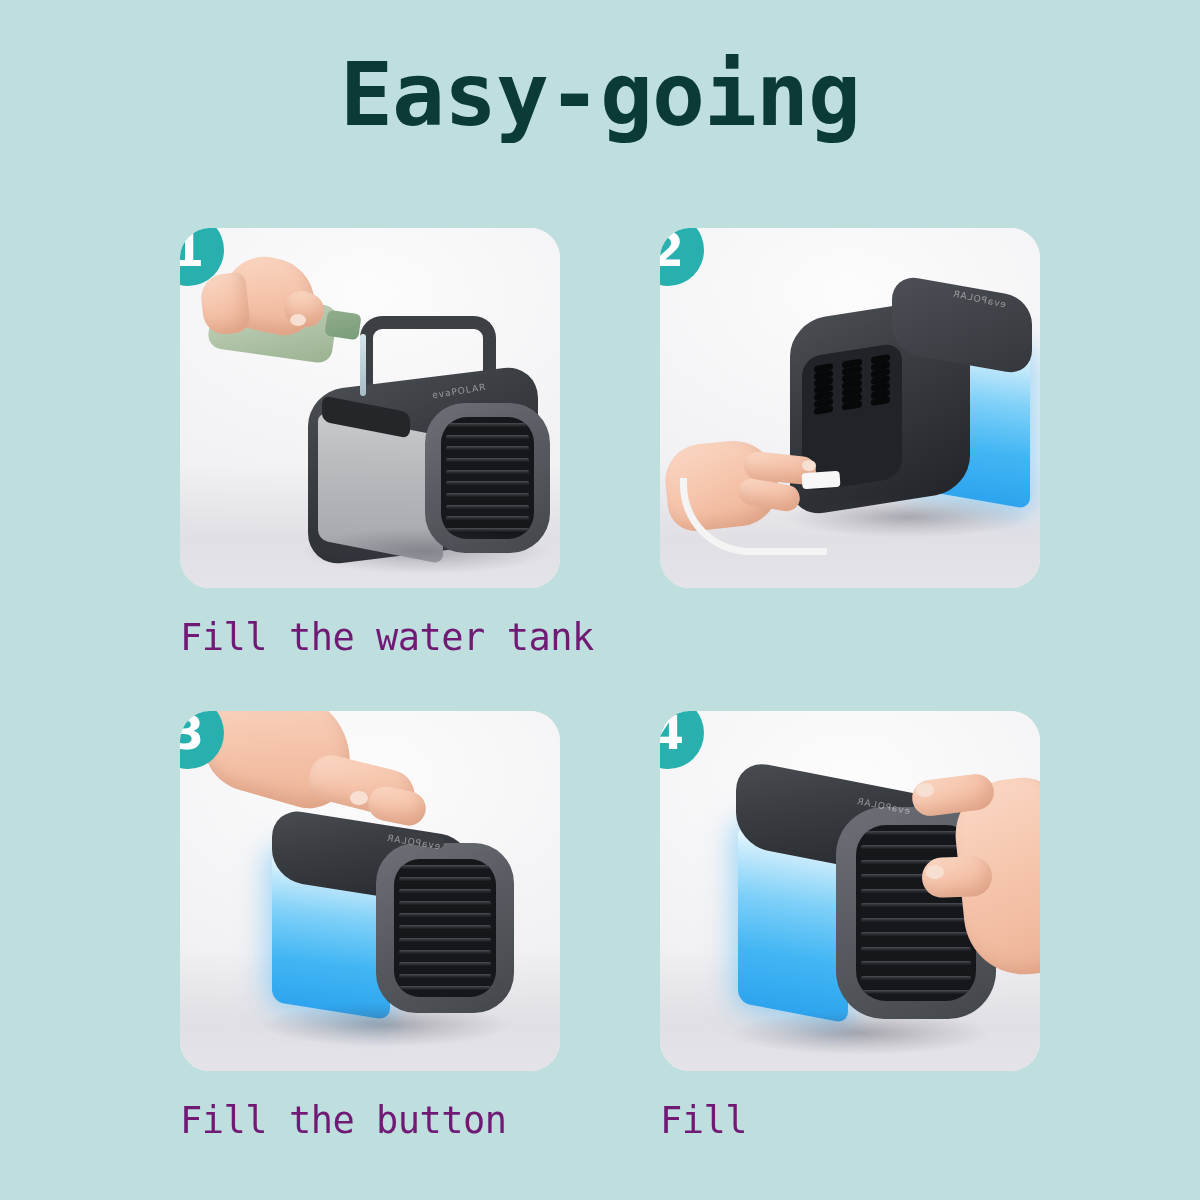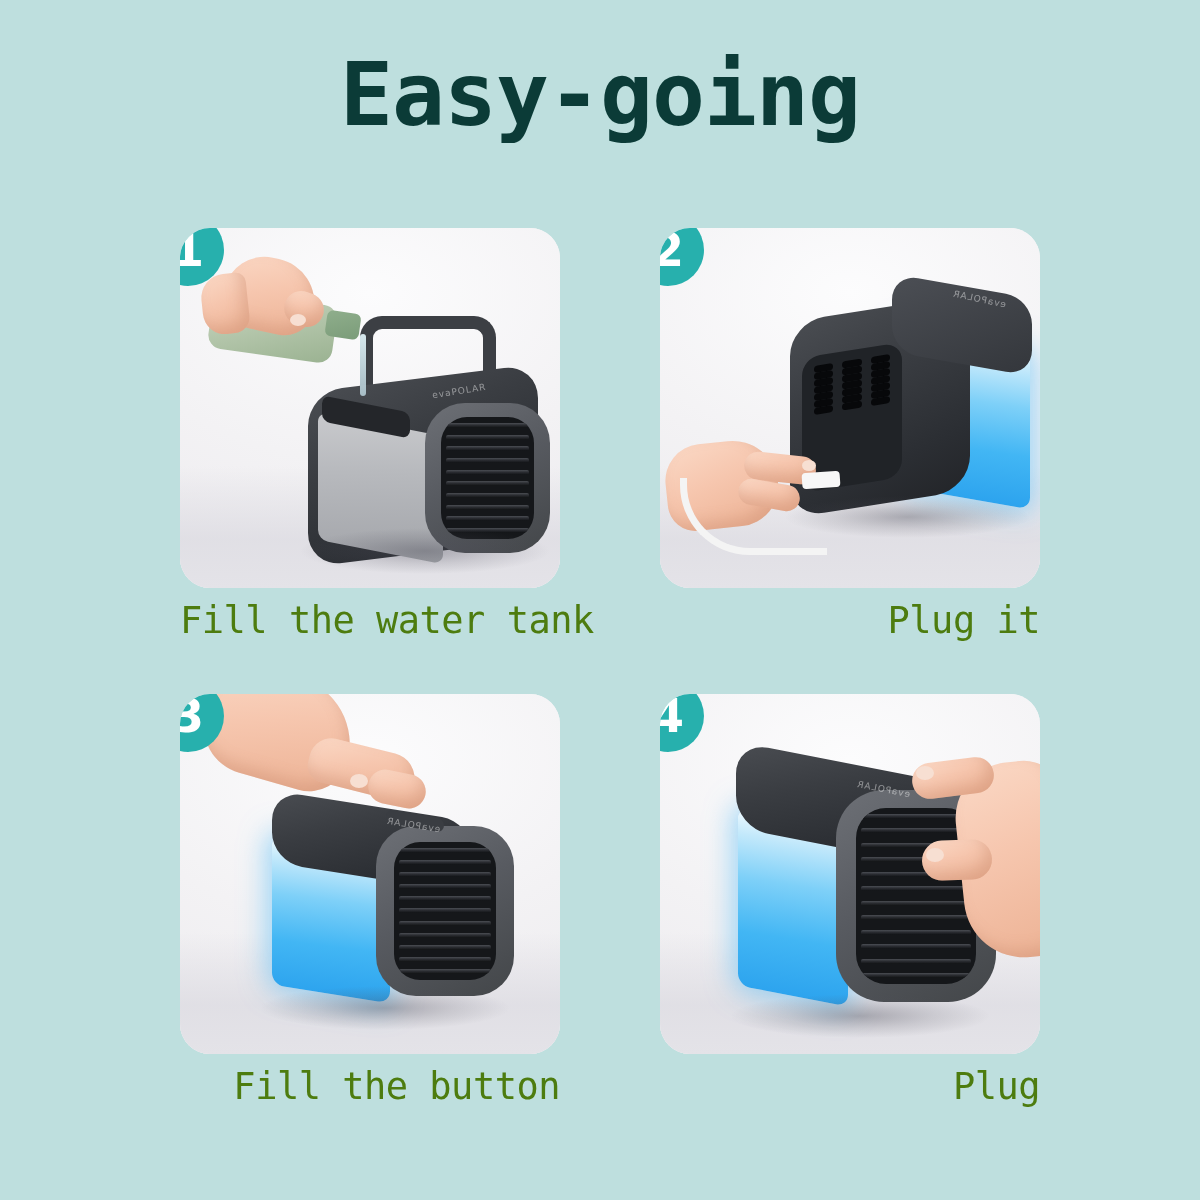--- a/index.html
+++ b/index.html
@@ -89,25 +89,25 @@
     justify-content: center;
     font-family: "DejaVu Sans", "Liberation Sans", sans-serif;
     font-size: 46px;
     font-weight: 700;
     z-index: 5;
     line-height: 1;
   }
 
   
   .caption {
-    margin-top: 11px;
-    text-align: right;
+    margin-top: 28px;
+    text-align: left;
     font-family: "DejaVu Sans Mono", "Liberation Mono", monospace;
     font-size: 37px;
-    color: #4d7c0f;
+    color: #701a75;
     letter-spacing: -0.5px;
     white-space: nowrap;
   }
 
   
   .dev-shadow {
     position: absolute;
     border-radius: 50%;
     background: radial-gradient(50% 50% at 50% 50%, rgba(80,80,92,0.40) 0%, rgba(80,80,92,0.16) 55%, rgba(80,80,92,0) 100%);
     z-index: 1;
@@ -362,21 +362,20 @@
           <div class="skin sh" style="left:6px;top:214px;width:112px;height:86px;border-radius:40px 50px 44px 30px;transform:rotate(-6deg);"></div>
           <div class="skin sh" style="left:84px;top:226px;width:72px;height:28px;border-radius:16px;transform:rotate(6deg);"></div>
           <div class="skin sh" style="left:78px;top:254px;width:62px;height:26px;border-radius:14px;transform:rotate(10deg);"></div>
           <div class="nail" style="left:142px;top:232px;width:14px;height:11px;"></div>
         </div>
 
         <div class="badge">
           <span>2</span>
         </div>
       </div>
-      <div class="caption">Plug it</div>
     </div>
 
     <div class="step">
       <div class="card">
         <div class="backdrop"></div>
         <div class="floor"></div>
 
         <div class="dev-shadow" style="left:80px;top:292px;width:250px;height:44px;"></div>
 
         <div class="dev-glow" style="left:92px;top:150px;width:118px;height:150px;transform:skewY(9deg);"></div>
@@ -451,17 +450,17 @@
           <div class="skin sh" style="left:252px;top:66px;width:82px;height:36px;border-radius:20px;transform:rotate(-7deg);"></div>
           <div class="skin sh" style="left:262px;top:146px;width:70px;height:40px;border-radius:22px;transform:rotate(-2deg);"></div>
           <div class="nail" style="left:256px;top:72px;width:18px;height:14px;"></div>
           <div class="nail" style="left:266px;top:154px;width:18px;height:14px;"></div>
         </div>
 
         <div class="badge">
           <span>4</span>
         </div>
       </div>
-      <div class="caption">Plug</div>
+      <div class="caption">Fill</div>
     </div>
 
   </div>
 </div>
 
 </body></html>

